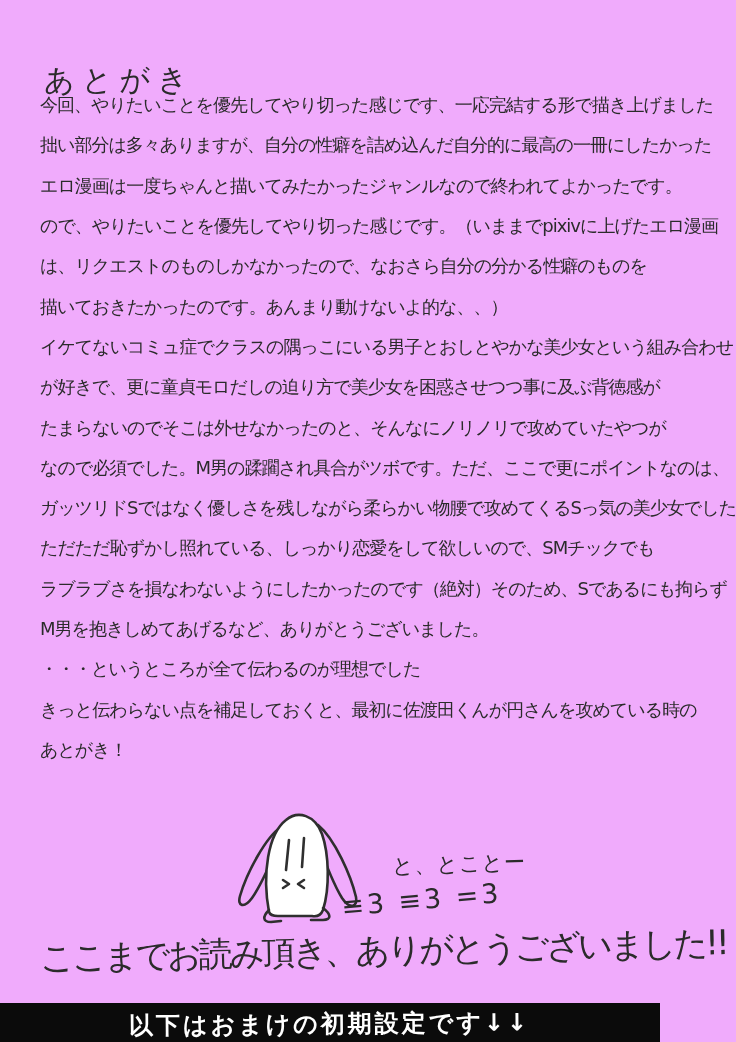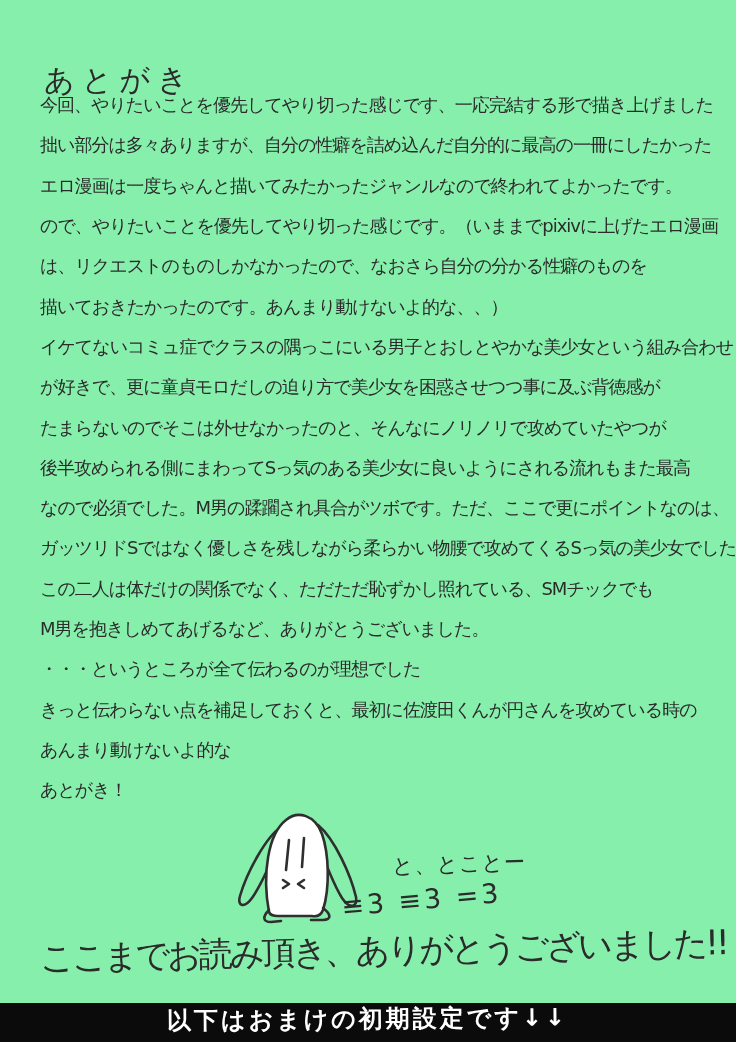--- a/index.html
+++ b/index.html
@@ -5,21 +5,21 @@
   html, body {
     margin: 0;
     padding: 0;
     background: #e8e8e8;
   }
   .page {
     position: relative;
     width: 736px;
     height: 1042px;
     margin: 0 auto;
-    background: #86efac;
+    background: #f0abfc;
     overflow: hidden;
     font-family: "DejaVu Sans", sans-serif;
     color: #2b2b2b;
   }
   .page-title {
     position: absolute;
     top: 40px;
     left: 44px;
     font-size: 30px;
     letter-spacing: 7px;
@@ -74,25 +74,25 @@
     width: 680px;
     font-size: 34px;
     letter-spacing: -3px;
     transform: rotate(-1.3deg);
     white-space: nowrap;
   }
   .footer-banner {
     position: absolute;
     left: 0;
     bottom: 0;
-    width: 736px;
+    width: 660px;
     height: 39px;
     background: #0b0b0b;
     display: flex;
-    align-items: flex-start;
+    align-items: flex-end;
     justify-content: center;
   }
   .footer-banner .banner-text {
     color: #ffffff;
     font-size: 24px;
     font-weight: 600;
     letter-spacing: 3px;
     transform: rotate(-0.5deg);
     white-space: nowrap;
     padding-bottom: 2px;
@@ -122,28 +122,27 @@
   <div class="body-lines">
       <div class="line">今回、やりたいことを優先してやり切った感じです、一応完結する形で描き上げました</div>
       <div class="line">拙い部分は多々ありますが、自分の性癖を詰め込んだ自分的に最高の一冊にしたかった</div>
       <div class="line">エロ漫画は一度ちゃんと描いてみたかったジャンルなので終われてよかったです。</div>
       <div class="line">ので、やりたいことを優先してやり切った感じです。（いままでpixivに上げたエロ漫画</div>
       <div class="line">は、リクエストのものしかなかったので、なおさら自分の分かる性癖のものを</div>
       <div class="line">描いておきたかったのです。あんまり動けないよ的な、、）</div>
       <div class="line">イケてないコミュ症でクラスの隅っこにいる男子とおしとやかな美少女という組み合わせ</div>
       <div class="line">が好きで、更に童貞モロだしの迫り方で美少女を困惑させつつ事に及ぶ背徳感が</div>
       <div class="line">たまらないのでそこは外せなかったのと、そんなにノリノリで攻めていたやつが</div>
-      <div class="line">後半攻められる側にまわってSっ気のある美少女に良いようにされる流れもまた最高</div>
       <div class="line">なので必須でした。M男の蹂躙され具合がツボです。ただ、ここで更にポイントなのは、</div>
       <div class="line">ガッツリドSではなく優しさを残しながら柔らかい物腰で攻めてくるSっ気の美少女でした。</div>
-      <div class="line">この二人は体だけの関係でなく、ただただ恥ずかし照れている、SMチックでも</div>
+      <div class="line">ただただ恥ずかし照れている、しっかり恋愛をして欲しいので、SMチックでも</div>
+      <div class="line">ラブラブさを損なわないようにしたかったのです（絶対）そのため、Sであるにも拘らず</div>
       <div class="line">M男を抱きしめてあげるなど、ありがとうございました。</div>
       <div class="line">・・・というところが全て伝わるのが理想でした</div>
       <div class="line">きっと伝わらない点を補足しておくと、最初に佐渡田くんが円さんを攻めている時の</div>
-      <div class="line">あんまり動けないよ的な</div>
       <div class="line">あとがき！</div>
     </div>
 
   <div class="doodle-wrap">
     <svg width="145" height="132" viewBox="0 0 145 132">
 
       <path class="ink" d="M59 31 C 44 41, 25 76, 18 100 C 15 110, 22 113, 30 102 C 42 85, 52 58, 59 43"></path>
 
       <path class="ink" d="M96 29 C 113 43, 129 80, 134 101 C 136 111, 128 114, 120 102 C 109 84, 99 55, 94 41"></path>
 

